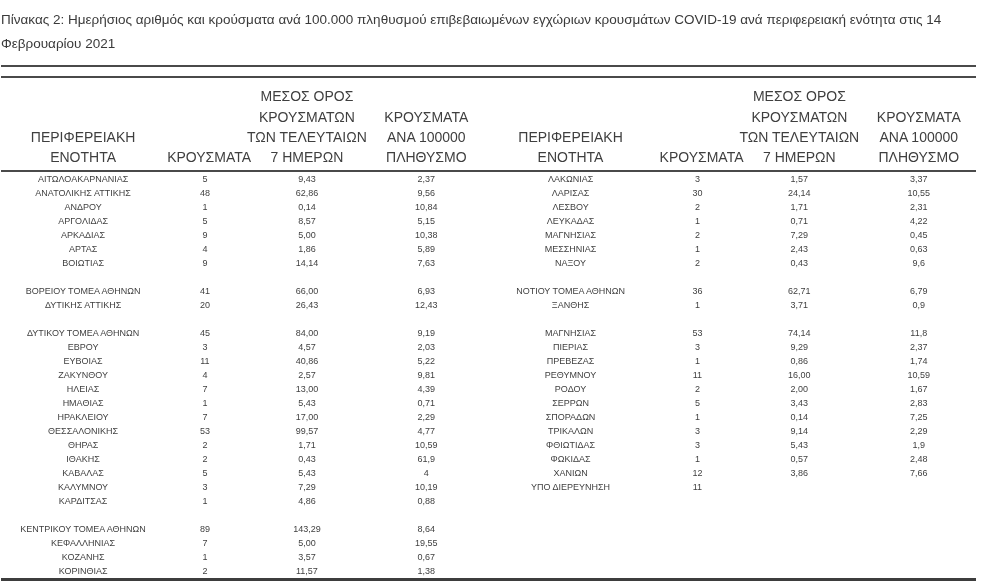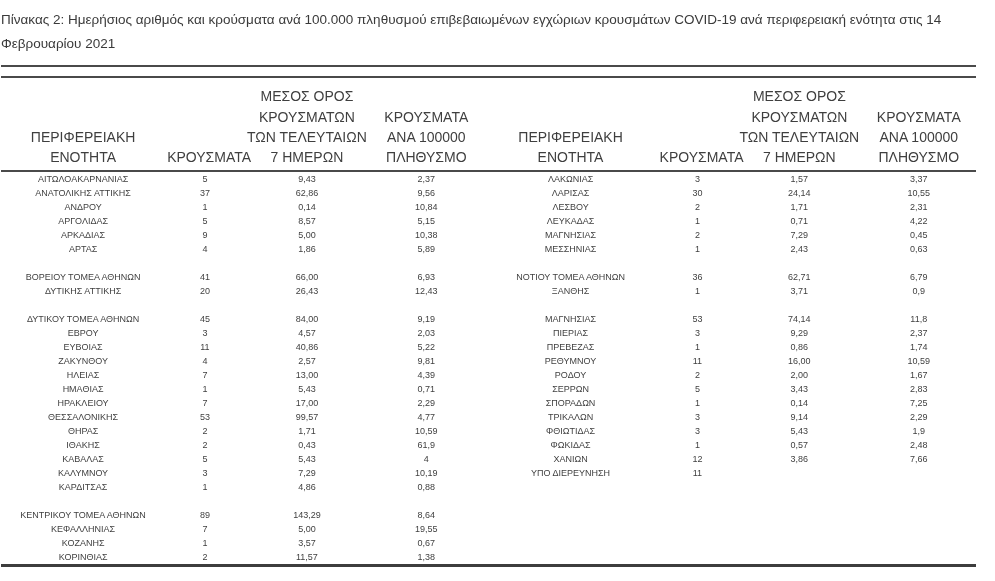--- a/index.html
+++ b/index.html
@@ -96,21 +96,21 @@
           <td data-name="cases-cell-left">5</td>
           <td data-name="avg7-cell-left">9,43</td>
           <td data-name="per100k-cell-left">2,37</td>
           <td data-name="region-cell-right">ΛΑΚΩΝΙΑΣ</td>
           <td data-name="cases-cell-right">3</td>
           <td data-name="avg7-cell-right">1,57</td>
           <td data-name="per100k-cell-right">3,37</td>
         </tr>
         <tr data-name="table-row">
           <td data-name="region-cell-left">ΑΝΑΤΟΛΙΚΗΣ ΑΤΤΙΚΗΣ</td>
-          <td data-name="cases-cell-left">37</td>
+          <td data-name="cases-cell-left">48</td>
           <td data-name="avg7-cell-left">62,86</td>
           <td data-name="per100k-cell-left">9,56</td>
           <td data-name="region-cell-right">ΛΑΡΙΣΑΣ</td>
           <td data-name="cases-cell-right">30</td>
           <td data-name="avg7-cell-right">24,14</td>
           <td data-name="per100k-cell-right">10,55</td>
         </tr>
         <tr data-name="table-row">
           <td data-name="region-cell-left">ΑΝΔΡΟΥ</td>
           <td data-name="cases-cell-left">1</td>
@@ -144,20 +144,30 @@
         <tr data-name="table-row">
           <td data-name="region-cell-left">ΑΡΤΑΣ</td>
           <td data-name="cases-cell-left">4</td>
           <td data-name="avg7-cell-left">1,86</td>
           <td data-name="per100k-cell-left">5,89</td>
           <td data-name="region-cell-right">ΜΕΣΣΗΝΙΑΣ</td>
           <td data-name="cases-cell-right">1</td>
           <td data-name="avg7-cell-right">2,43</td>
           <td data-name="per100k-cell-right">0,63</td>
         </tr>
+        <tr data-name="table-row">
+          <td data-name="region-cell-left">ΒΟΙΩΤΙΑΣ</td>
+          <td data-name="cases-cell-left">9</td>
+          <td data-name="avg7-cell-left">14,14</td>
+          <td data-name="per100k-cell-left">7,63</td>
+          <td data-name="region-cell-right">ΝΑΞΟΥ</td>
+          <td data-name="cases-cell-right">2</td>
+          <td data-name="avg7-cell-right">0,43</td>
+          <td data-name="per100k-cell-right">9,6</td>
+        </tr>
         <tr data-name="spacer-row">
           <td data-name="region-cell-left"></td>
           <td data-name="cases-cell-left"></td>
           <td data-name="avg7-cell-left"></td>
           <td data-name="per100k-cell-left"></td>
           <td data-name="region-cell-right"></td>
           <td data-name="cases-cell-right"></td>
           <td data-name="avg7-cell-right"></td>
           <td data-name="per100k-cell-right"></td>
         </tr>

